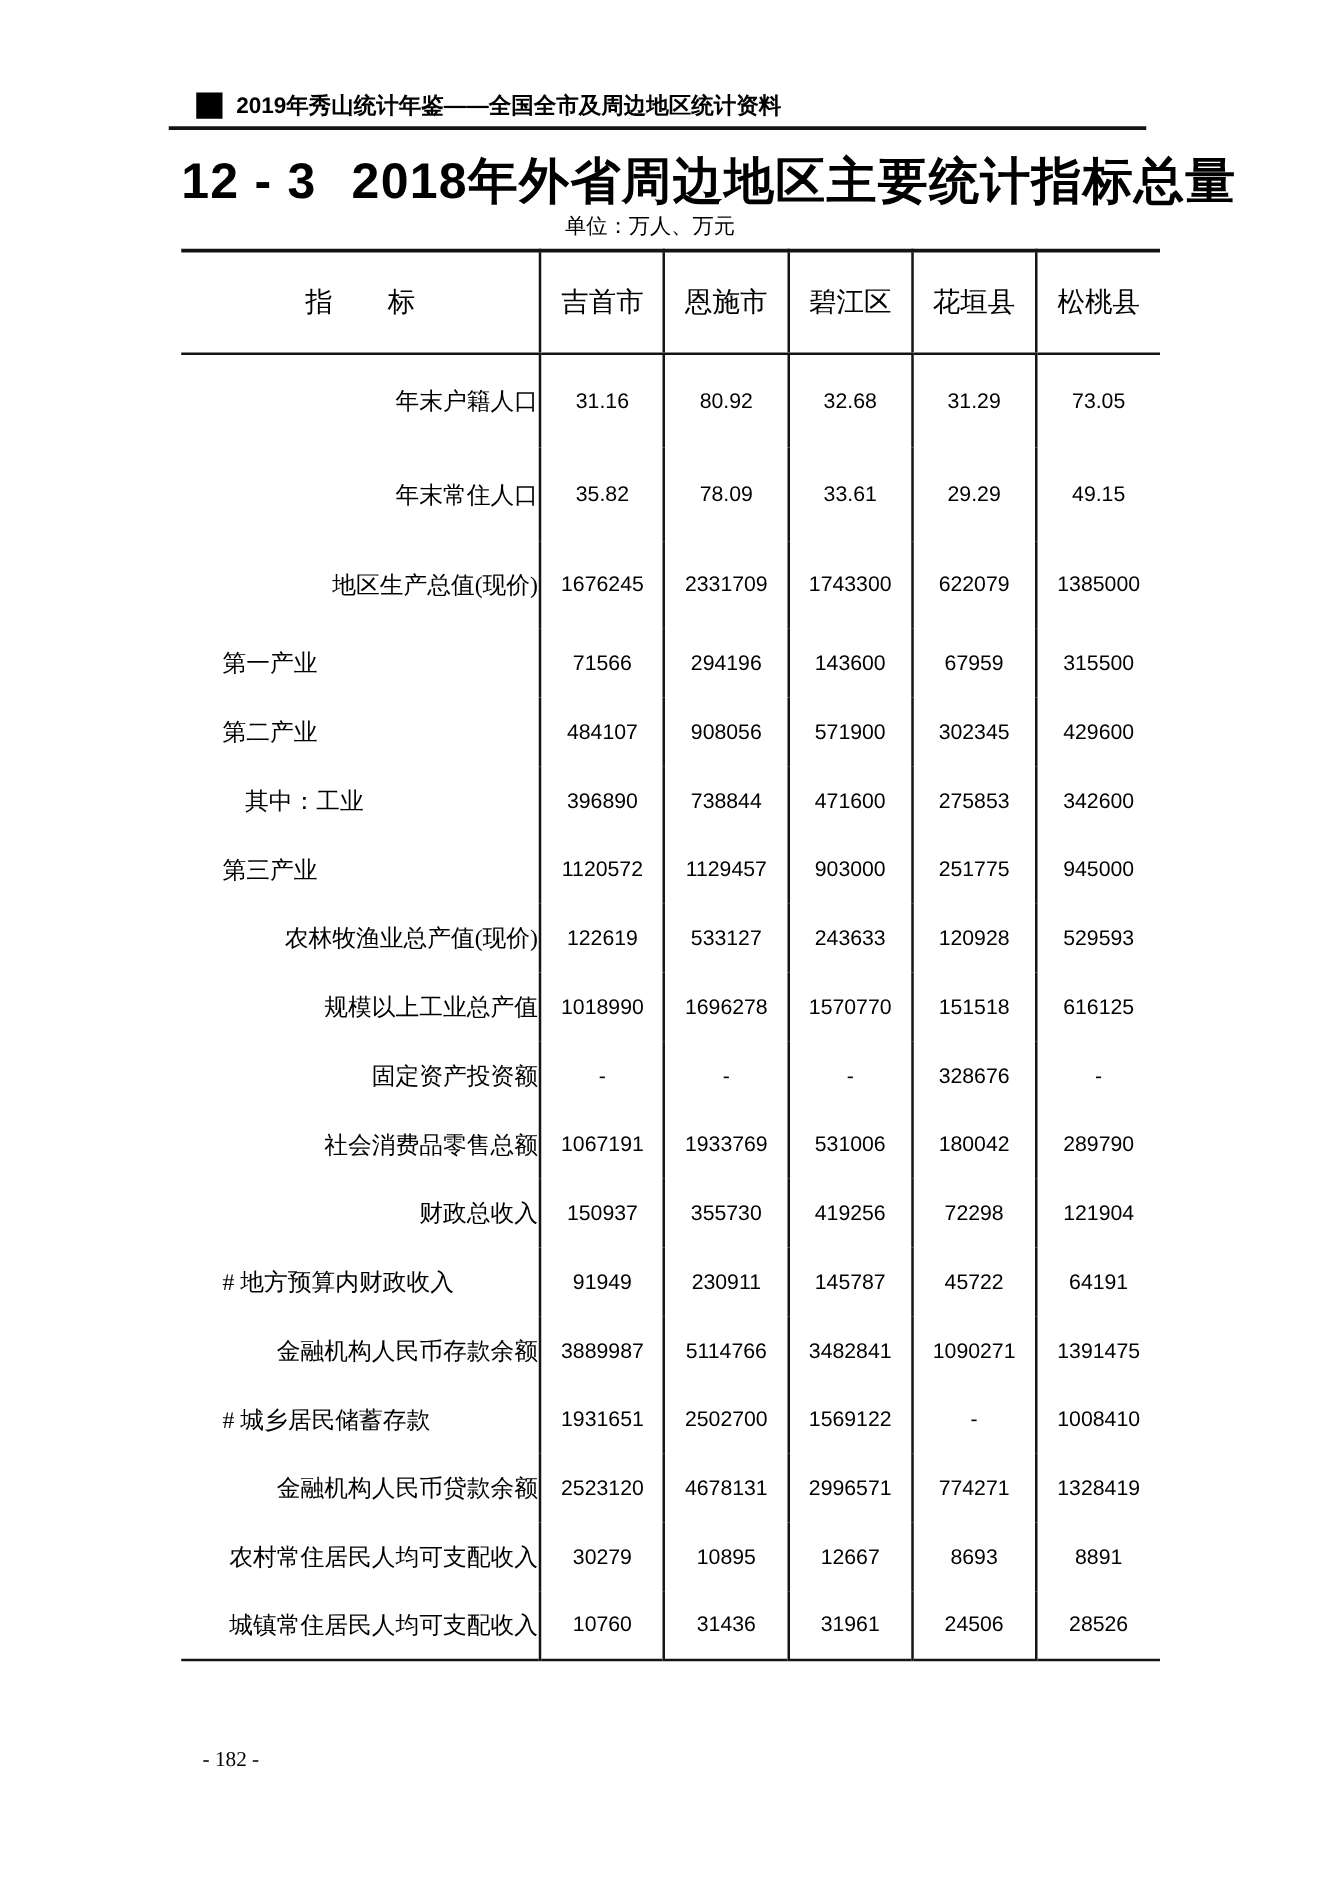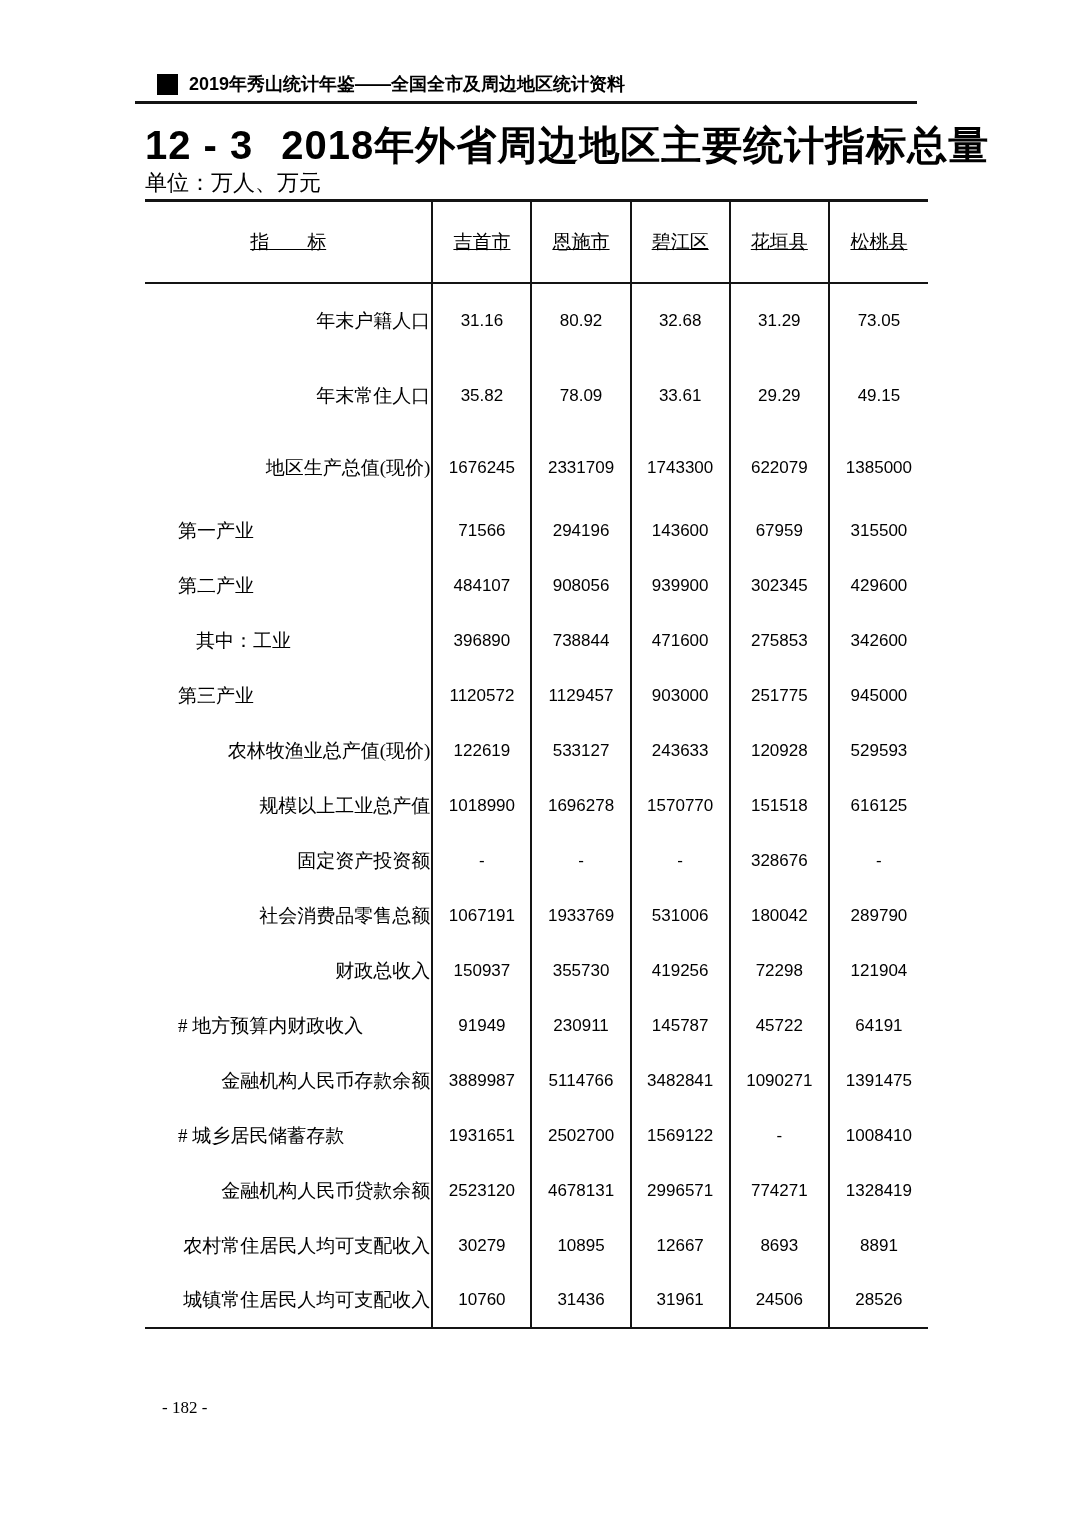--- a/index.html
+++ b/index.html
@@ -55,46 +55,45 @@
     font-size: 40px;
     font-weight: bold;
     line-height: 38px;
     letter-spacing: 1px;
     font-family: "Liberation Sans", sans-serif;
     white-space: nowrap;
   }
   .doc-title .tbl-no { margin-right: 28px; }
   .unit-note {
     margin-top: 8px;
-    text-align: left;
+    text-align: center;
     padding-right: 33px;
-    font-size: 22px;
+    font-size: 17px;
     line-height: 22px;
-    font-family: Liberation Serif, serif;
+    font-family: Liberation Mono, monospace;
   }
   
   table.stat-table {
     margin-top: 5px;
     width: 783px;
     border-collapse: collapse;
     table-layout: fixed;
     border-top: 3px solid #141414;
     border-bottom: 2px solid #141414;
   }
   .stat-table col.c-label { width: 287px; }
   .stat-table col.c-val   { width: 99px; }
   .stat-table thead th {
     height: 78px;
     border-bottom: 2px solid #141414;
     font-weight: normal;
-    font-size: 19px;
+    font-size: 22px;
     text-align: center;
     vertical-align: middle;
     font-family: "Liberation Serif", "DejaVu Serif", serif;
-    text-decoration: underline;
   }
   .stat-table td {
     vertical-align: middle;
     background: #fff;
   }
   .stat-table thead th + th,
   .stat-table tbody td + td {
     border-left: 2px solid #141414;
   }
   .stat-table tbody tr { height: 55px; }
@@ -191,21 +190,21 @@
             <td class="value">71566</td>
             <td class="value">294196</td>
             <td class="value">143600</td>
             <td class="value">67959</td>
             <td class="value">315500</td>
           </tr>
           <tr>
             <td class="label ind1">第二产业</td>
             <td class="value">484107</td>
             <td class="value">908056</td>
-            <td class="value">939900</td>
+            <td class="value">571900</td>
             <td class="value">302345</td>
             <td class="value">429600</td>
           </tr>
           <tr>
             <td class="label ind2">其中：工业</td>
             <td class="value">396890</td>
             <td class="value">738844</td>
             <td class="value">471600</td>
             <td class="value">275853</td>
             <td class="value">342600</td>

